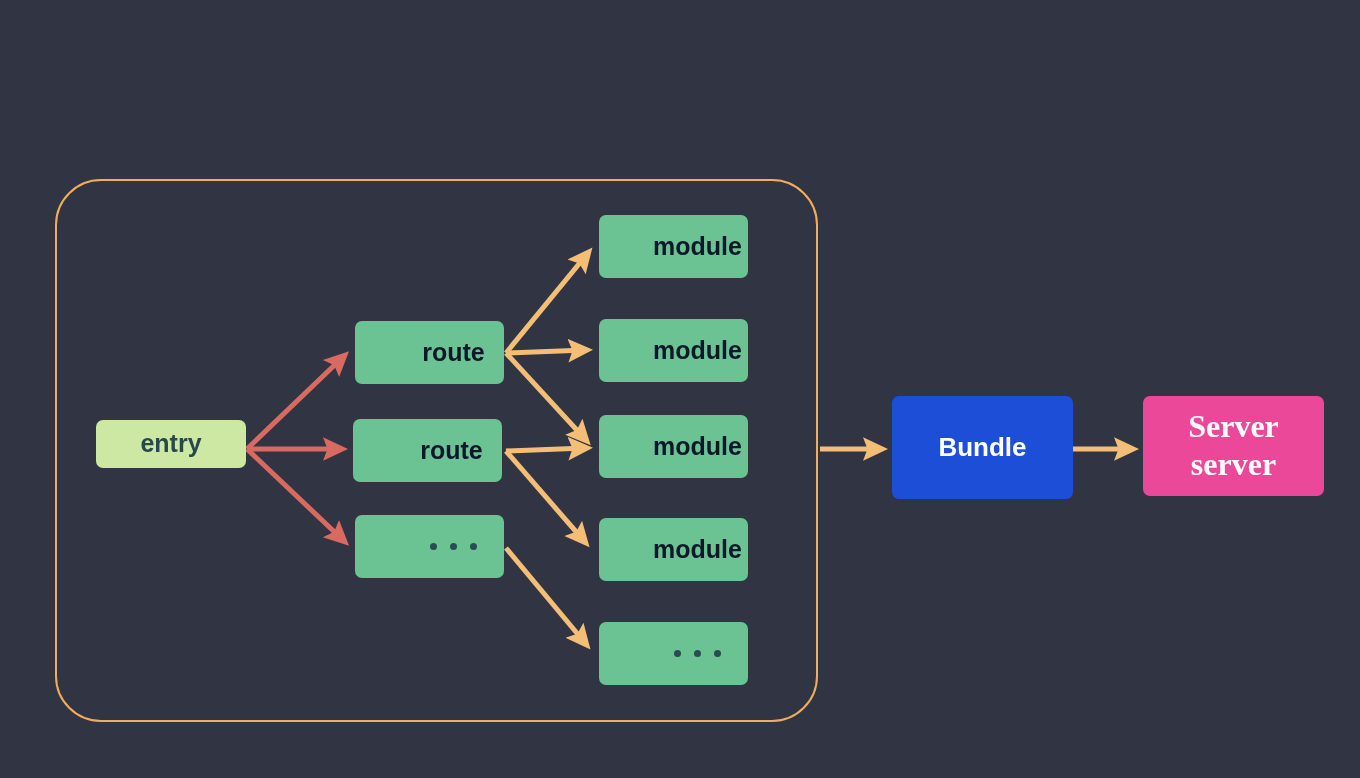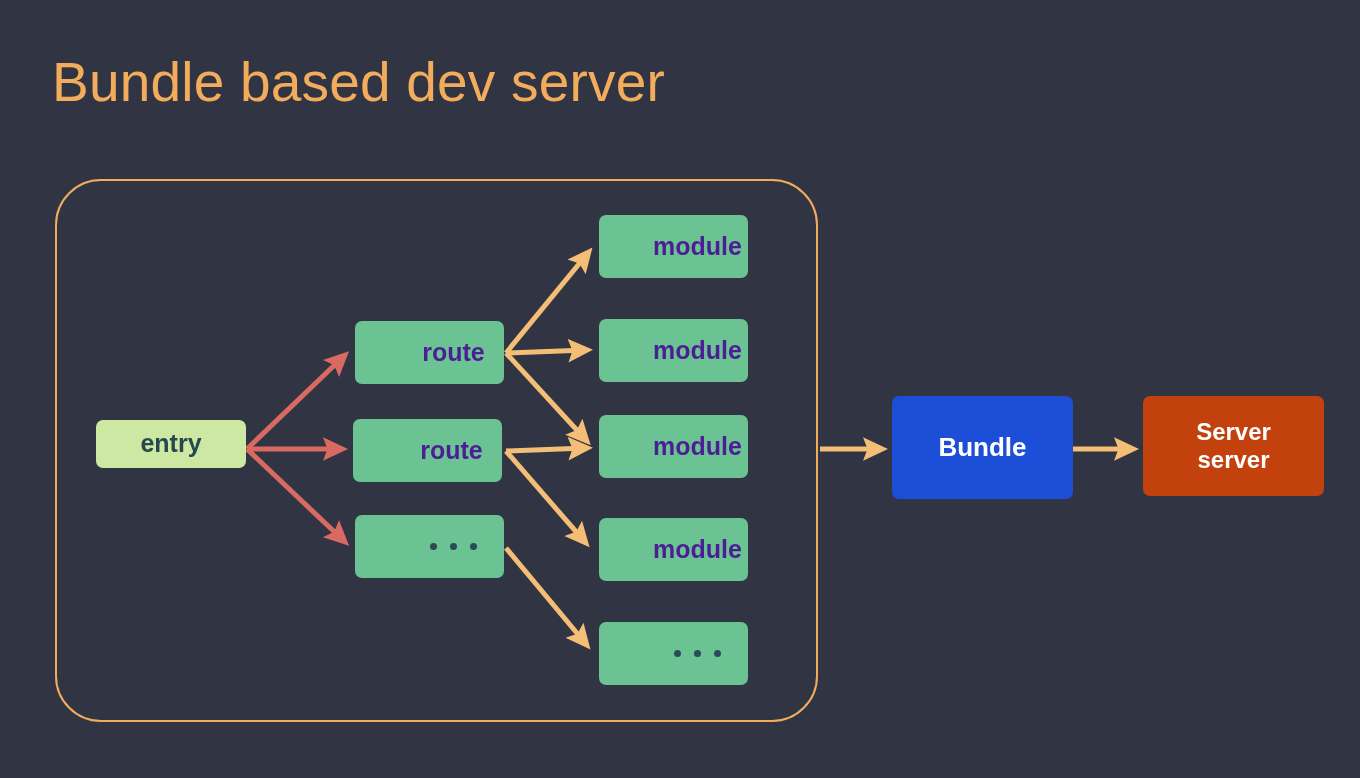--- a/index.html
+++ b/index.html
@@ -60,56 +60,56 @@
     line-height: 1.18;
   }
   .node-entry {
     background: #CDE8A2;
     color: #28474F;
     font-size: 25px;
     font-weight: 700;
   }
   .node-green {
     background: #6BC393;
-    color: #4c1d95;
+    color: #0f172a;
     font-size: 25px;
     font-weight: 700;
     padding-left: 48px;
   }
   .node-bundle {
     background: #1d4ed8;
     color: #FFFFFF;
     font-size: 26px;
     font-weight: 700;
   }
   .node-server {
-    background: #c2410c;
+    background: #ec4899;
     color: #FFFFFF;
-    font-size: 24px;
+    font-size: 32px;
     font-weight: 700;
+    font-family: Liberation Serif, serif;
   }
   .dots {
     display: inline-flex;
     gap: 13px;
     align-items: center;
   }
   .dots i {
     display: block;
     width: 7px;
     height: 7px;
     border-radius: 50%;
     background: #2D4B54;
   }
 </style>
 </head>
 <body>
 
 <div id="stage">
 
-  <div class="title">Bundle based dev server</div>
 
   <div class="group-frame"></div>
 
   <svg id="edges" viewBox="0 0 1360 778" width="1360" height="778">
     <defs>
       <marker id="ar-red" markerWidth="5.2" markerHeight="5.2" refX="3.6" refY="2.6" orient="auto">
         <path d="M0,0.25 L5.0,2.6 L0,4.95 L0.9,2.6 Z" fill="#D96A61"></path>
       </marker>
       <marker id="ar-org" markerWidth="5.2" markerHeight="5.2" refX="3.6" refY="2.6" orient="auto">
         <path d="M0,0.25 L5.0,2.6 L0,4.95 L0.9,2.6 Z" fill="#F5BE77"></path>

